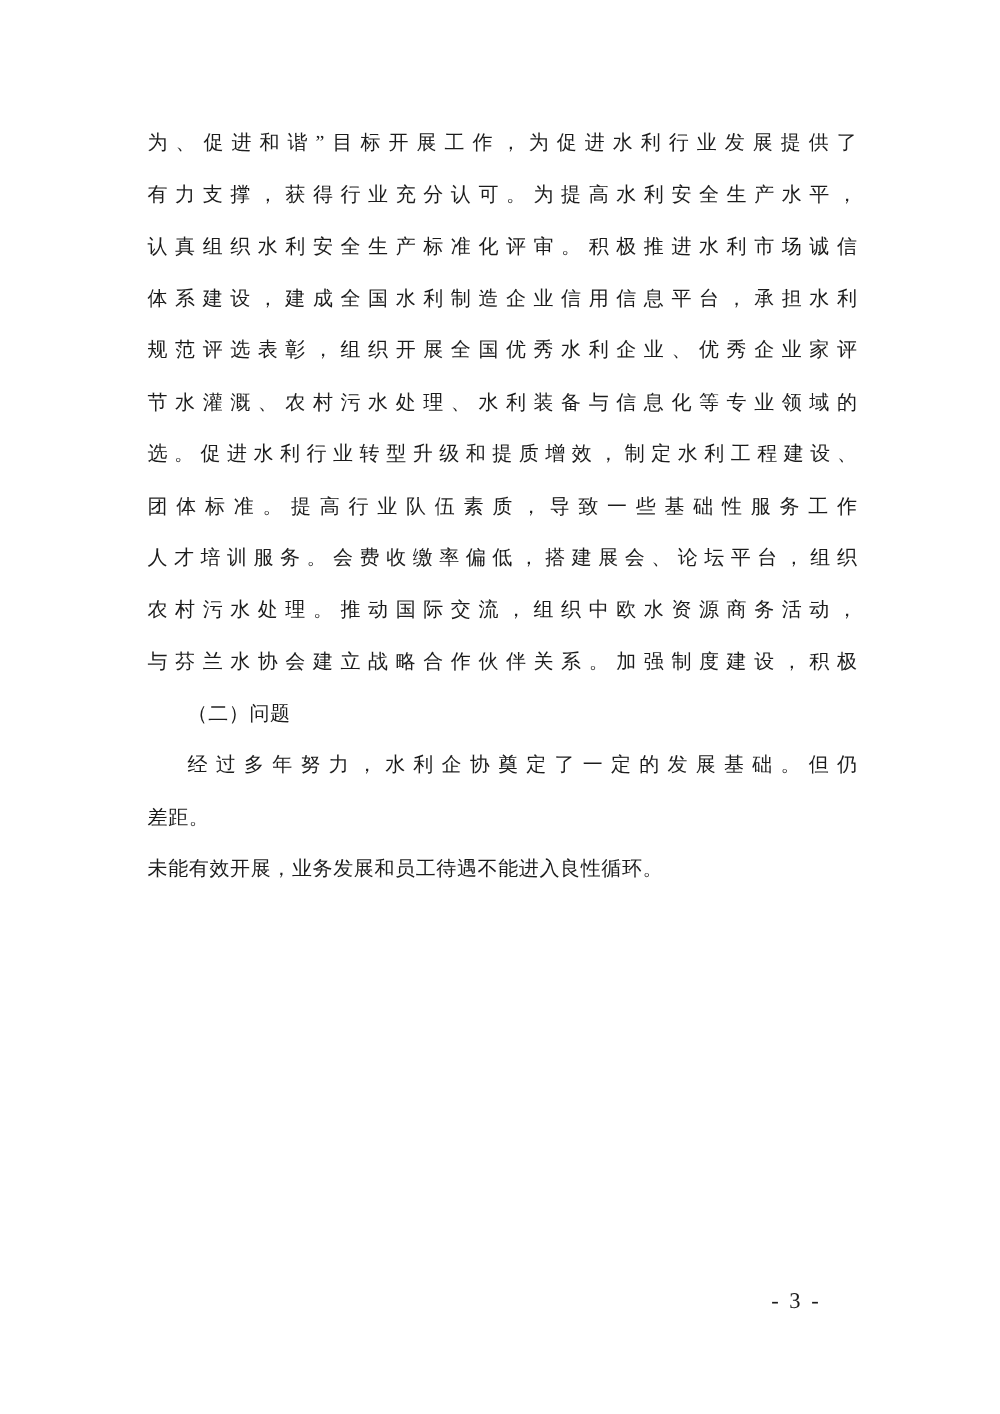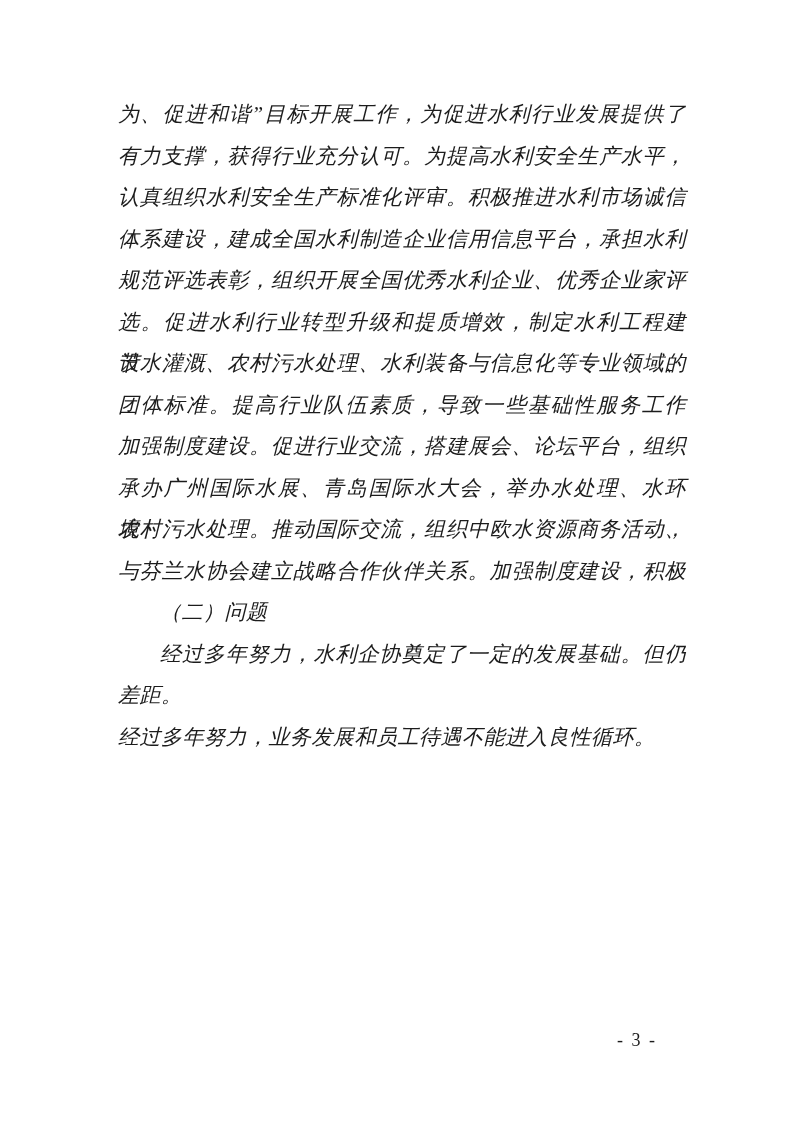--- a/index.html
+++ b/index.html
@@ -16,27 +16,26 @@
     font-family: "Liberation Serif", "DejaVu Serif", serif;
     color: #1c1c1c;
   }
   .textblock {
     position: absolute;
     left: 118px;
     top: 94px;
     width: 568px;
   }
   .line {
-    font-size: 21px;
+    font-size: 16px;
     line-height: 41.5px;
     height: 41.5px;
     white-space: nowrap;
     text-align: left;
     letter-spacing: 0.5px;
-    font-style: italic;
   }
   
   .line.j {
     white-space: normal;
     text-align: justify;
     text-align-last: justify;
     text-justify: inter-character;
   }
   
   .line.ind {
@@ -56,26 +55,25 @@
 </head>
 <body>
 
 <div class="page">
   <div class="textblock">
     <div class="line j">为、促进和谐”目标开展工作，为促进水利行业发展提供了</div>
     <div class="line j">有力支撑，获得行业充分认可。为提高水利安全生产水平，</div>
     <div class="line j">认真组织水利安全生产标准化评审。积极推进水利市场诚信</div>
     <div class="line j">体系建设，建成全国水利制造企业信用信息平台，承担水利</div>
     <div class="line j">规范评选表彰，组织开展全国优秀水利企业、优秀企业家评</div>
+    <div class="line j">节水灌溉、农村污水处理、水利装备与信息化等专业领域的</div>
     <div class="line j">选。促进水利行业转型升级和提质增效，制定水利工程建设、</div>
-    <div class="line j">节水灌溉、农村污水处理、水利装备与信息化等专业领域的</div>
     <div class="line j">团体标准。提高行业队伍素质，导致一些基础性服务工作</div>
-    <div class="line j">加强制度建设。促进行业交流，搭建展会、论坛平台，组织</div>
-    <div class="line j">承办广州国际水展、青岛国际水大会，举办水处理、水环境、</div>
+    <div class="line j">人才培训服务。会费收缴率偏低，搭建展会、论坛平台，组织</div>
     <div class="line j">农村污水处理。推动国际交流，组织中欧水资源商务活动，</div>
     <div class="line j">与芬兰水协会建立战略合作伙伴关系。加强制度建设，积极</div>
     <div class="line ind">（二）问题</div>
     <div class="line j ind">经过多年努力，水利企协奠定了一定的发展基础。但仍</div>
     <div class="line">差距。</div>
-    <div class="line">经过多年努力，业务发展和员工待遇不能进入良性循环。</div>
+    <div class="line">未能有效开展，业务发展和员工待遇不能进入良性循环。</div>
   </div>
   <div class="page-number">- 3 -</div>
 </div>
 
 </body></html>

